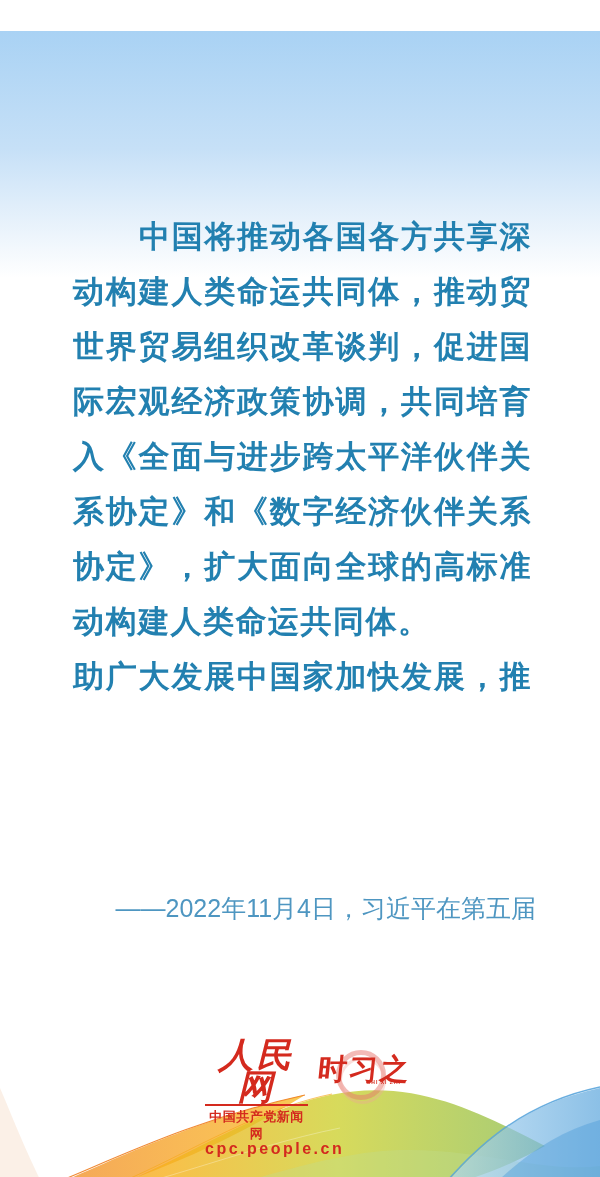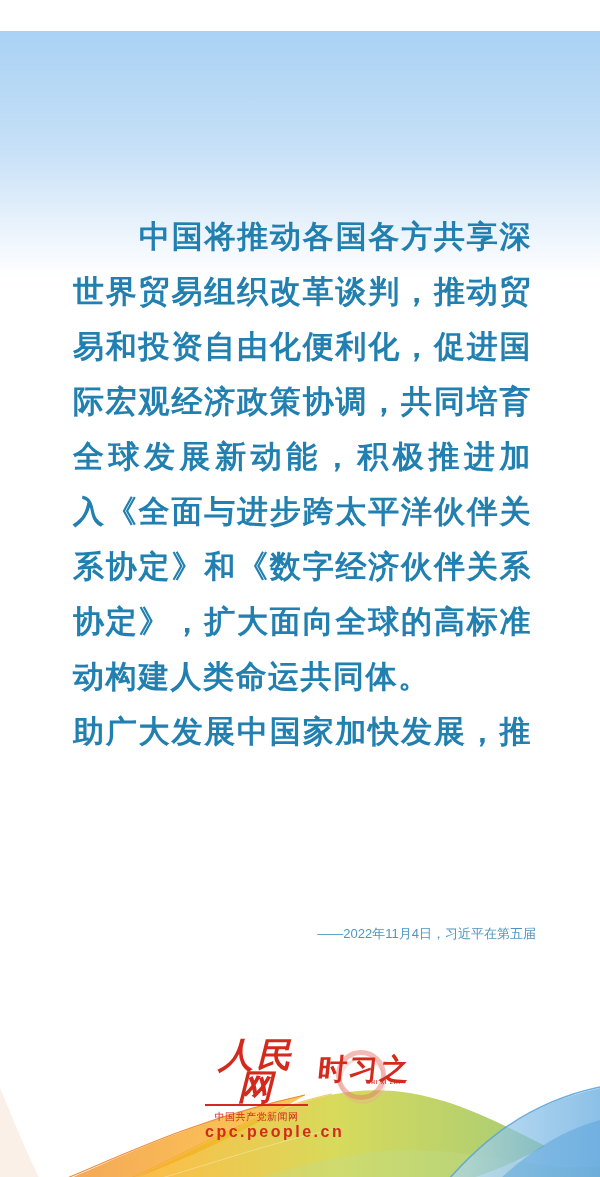--- a/index.html
+++ b/index.html
@@ -24,38 +24,38 @@
     font-weight:700;
     font-size:31px;line-height:55px;
     letter-spacing:1.5px;
     color:var(--quote-text);
   }
   .qline{text-align:justify;text-align-last:justify;}
   .qline.first{text-indent:66px;}
   .qline.last{text-align-last:left;}
   
   .attribution{
-    position:absolute;right:64px;top:888px;
+    position:absolute;right:64px;top:862px;
     text-align:right;
-    font-size:13px;line-height:30px;
+    font-size:25px;line-height:30px;
     color:var(--attribution-text);
   }
   
   .pd-logo{
     position:absolute;left:205px;top:1008px;width:103px;
     text-align:center;color:var(--logo-red);z-index:3;
   }
   .pd-script{
     font-family:"DejaVu Serif",serif;
     font-style:italic;font-weight:700;
     font-size:35px;line-height:32px;
     letter-spacing:3px;
   }
   .pd-divider{height:2px;background:var(--logo-red);margin:1px 0 2px 0;}
-  .pd-subtitle{font-weight:400;font-size:10px;line-height:17px;letter-spacing:.5px;}
+  .pd-subtitle{font-weight:700;font-size:13px;line-height:17px;letter-spacing:.5px;}
   .pd-url{font-weight:700;font-size:16px;line-height:14px;letter-spacing:2.5px;}
   .sxz-logo{
     position:absolute;left:317px;top:1016px;width:100px;height:62px;z-index:3;
   }
   .sxz-ring{
     position:absolute;left:19px;top:3px;width:50px;height:50px;
     box-sizing:border-box;border-radius:50%;
     border:5px solid rgba(231,118,110,.5);
     z-index:1;
   }
@@ -81,24 +81,23 @@
   
   .waves{position:absolute;left:0;bottom:0;z-index:1;display:block;}
 </style>
 </head>
 <body>
 
 <div class="poster">
 
   <div class="quote">
       <div class="qline first">中国将推动各国各方共享深</div>
-      <div class="qline">世界贸易组织改革谈判，推动贸</div>
-      <div class="qline">易和投资自由化便利化，促进国</div>
+      <div class="qline">动构建人类命运共同体，推动贸</div>
+      <div class="qline">世界贸易组织改革谈判，促进国</div>
       <div class="qline">际宏观经济政策协调，共同培育</div>
-      <div class="qline">全球发展新动能，积极推进加</div>
       <div class="qline">入《全面与进步跨太平洋伙伴关</div>
       <div class="qline">系协定》和《数字经济伙伴关系</div>
       <div class="qline">协定》，扩大面向全球的高标准</div>
       <div class="qline last">动构建人类命运共同体。</div>
       <div class="qline">助广大发展中国家加快发展，推</div>
     </div>
 
   <div class="attribution">
     <div>——2022年11月4日，习近平在第五届</div>
   </div>

